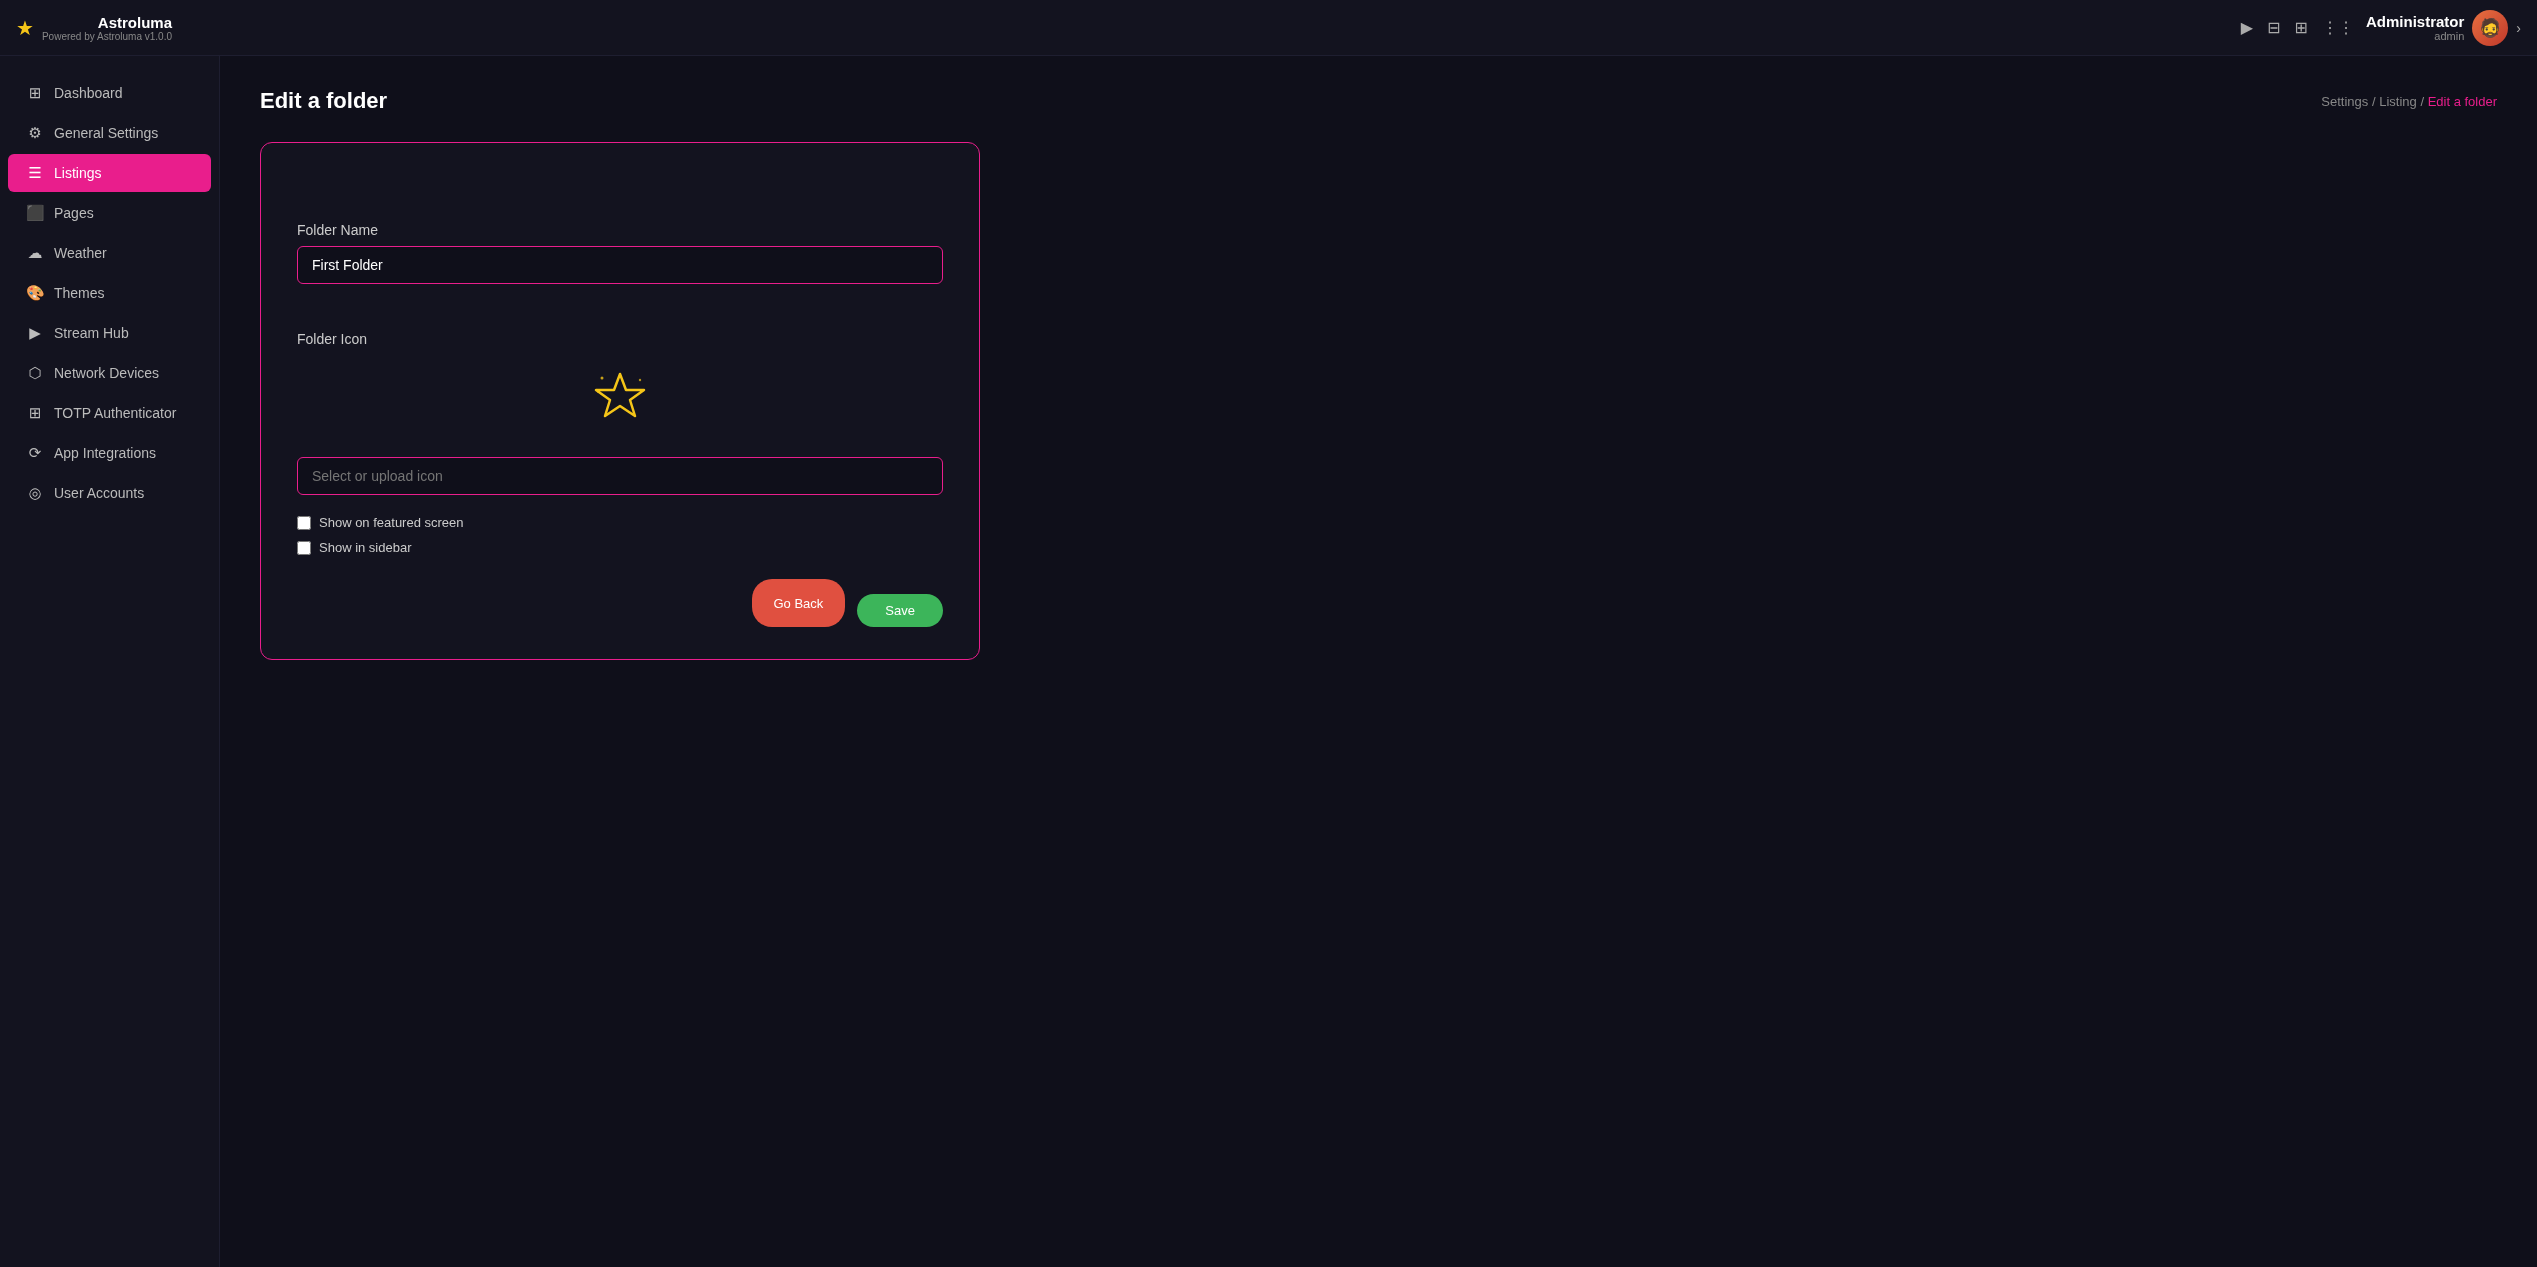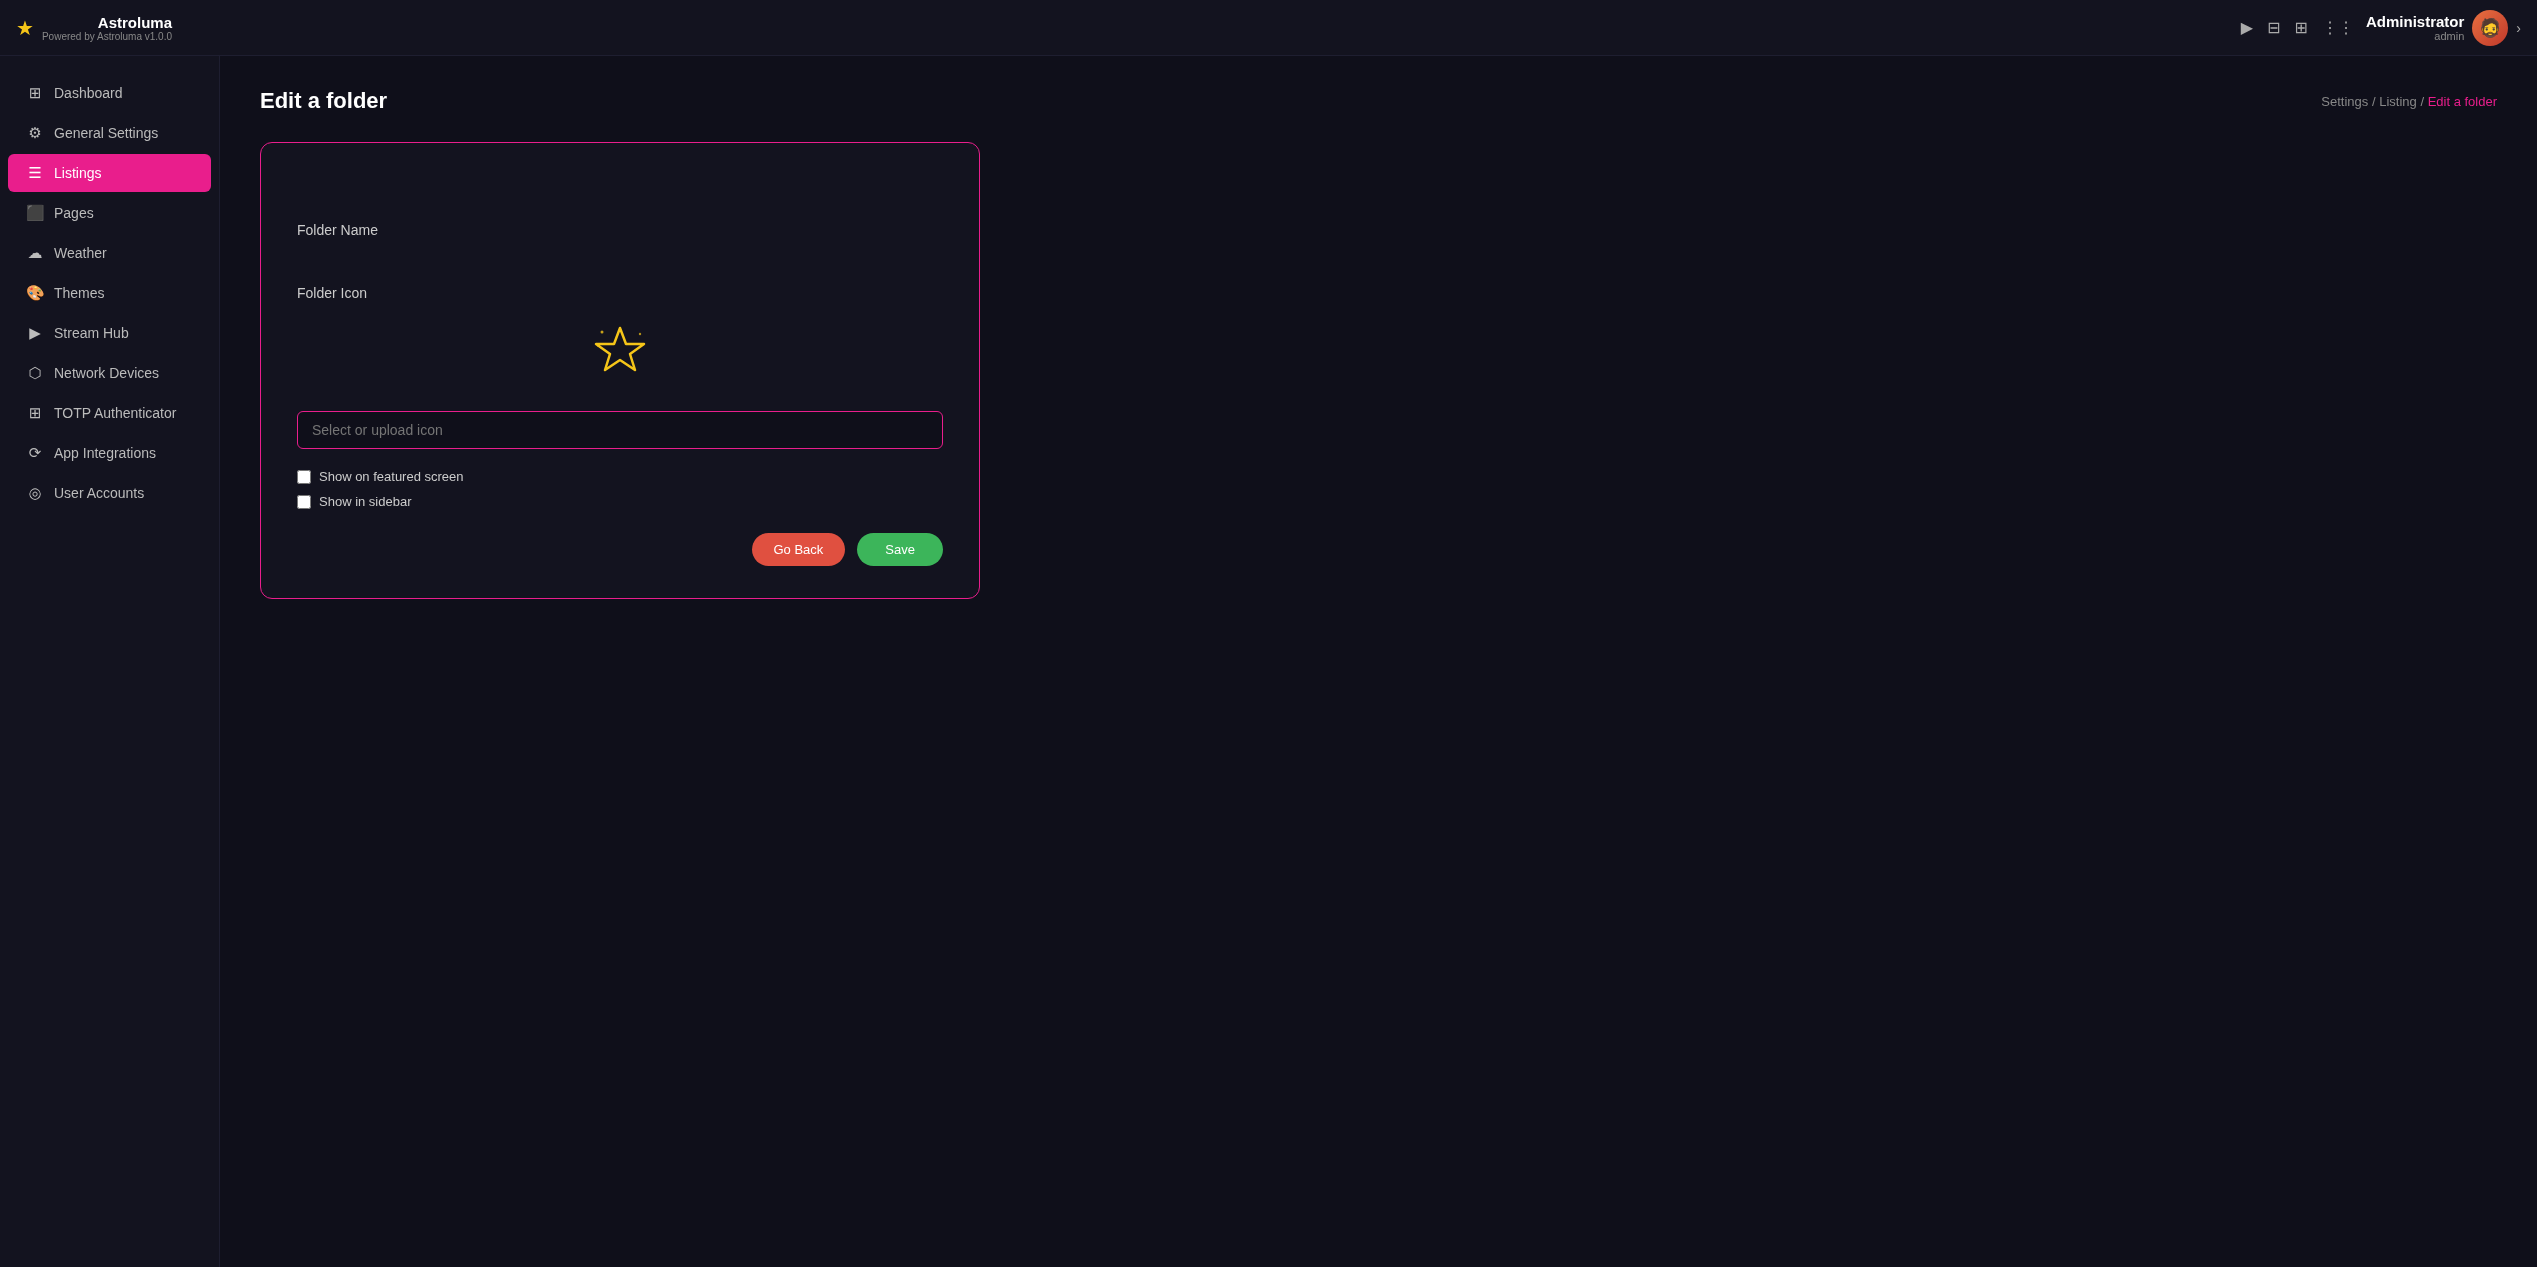--- a/index.html
+++ b/index.html
@@ -298,20 +298,21 @@
 
     .btn-save {
       background-color: #3cb55a;
       color: #fff;
       border: none;
       border-radius: 20px;
       padding: 9px 28px;
       font-size: 13px;
       cursor: pointer;
       font-weight: 500;
+      margin-top: 15px;
     }
   </style>
 </head>
 <body>
 
 <header class="header">
   <div class="header-logo">
     <span class="header-logo-icon">★</span>
     <div class="header-logo-text">
       <span class="header-logo-name">Astroluma</span>
@@ -395,20 +396,21 @@
         <span>Listing</span>
         <span> / </span>
         <span class="breadcrumb-active">Edit a folder</span>
       </div>
     </div>
 
     <div class="form-card">
 
       <div class="form-group">
         <label class="form-label">Folder Name</label>
+        <input class="form-input" type="text" value="First Folder" style="">
       </div>
 
       <div class="form-group">
         <label class="form-label">Folder Icon</label>
 
         <div class="icon-preview">
           <span class="star-icon">
             <svg class="star-svg" viewBox="0 0 60 60">
 
               <circle cx="12" cy="10" r="1.5" fill="#f5c518" opacity="0.8"></circle>

